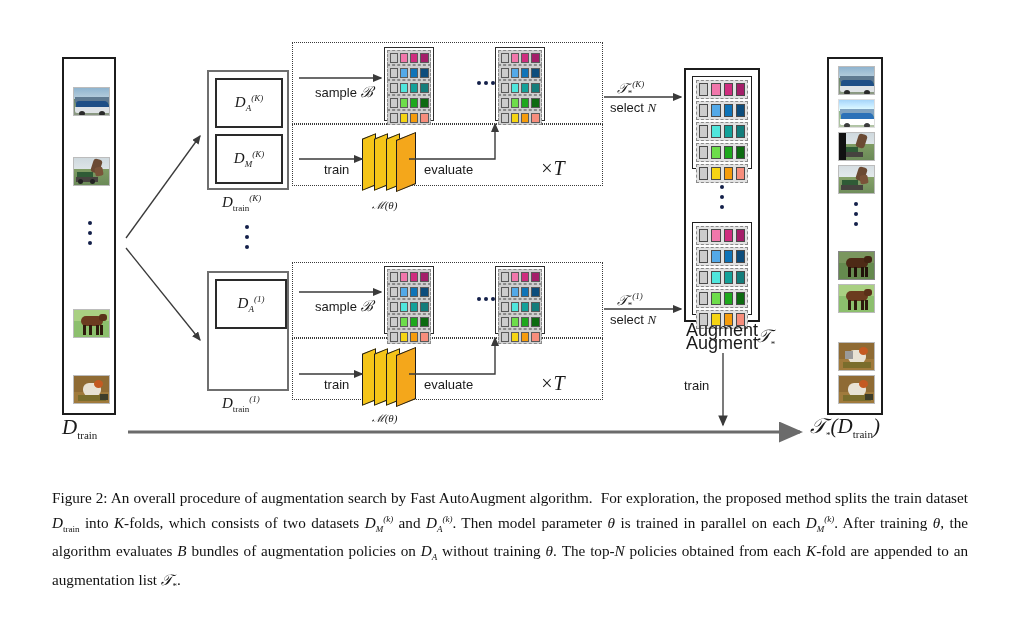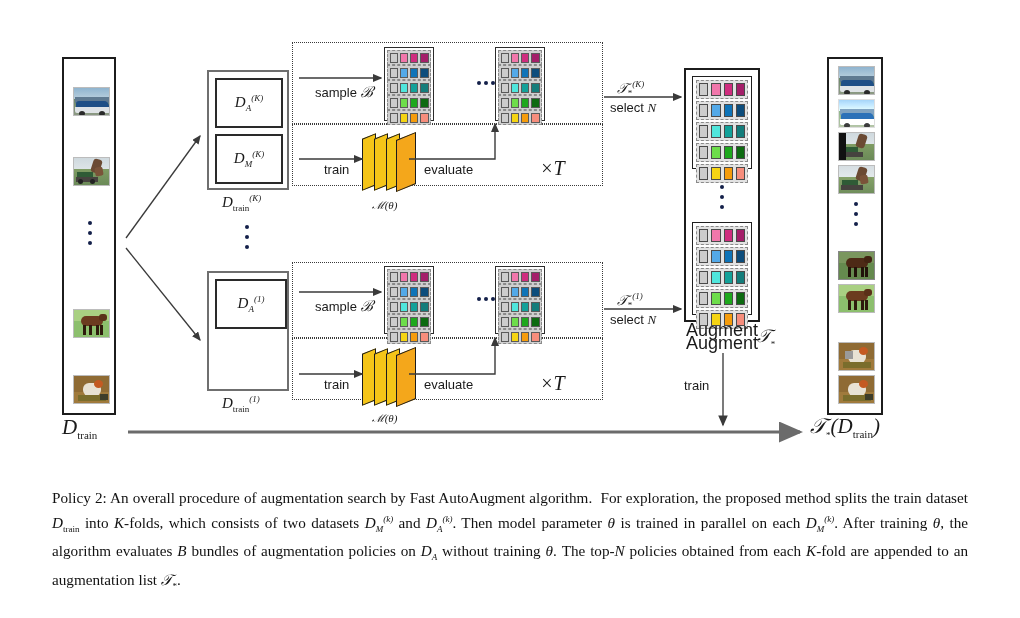--- a/index.html
+++ b/index.html
@@ -706,21 +706,21 @@
     <polyline points="409,374 495,374 495,338" fill="none" stroke="#3a3a3a" stroke-width="1.4" marker-end="url(#ah)"></polyline>
 
     <line x1="604" y1="309" x2="681" y2="309" stroke="#3a3a3a" stroke-width="1.4" marker-end="url(#ah)"></line>
 
     <line x1="723" y1="353" x2="723" y2="425" stroke="#5a5a5a" stroke-width="1.6" marker-end="url(#ah)"></line>
 
     <line x1="128" y1="432" x2="800" y2="432" stroke="#6b6b6b" stroke-width="3" marker-end="url(#ahb)"></line>
   </svg>
 
   <div id="caption">
-    <span>Policy 2:</span>
+    <span>Figure 2:</span>
     An overall procedure of augmentation search by Fast AutoAugment algorithm.&nbsp; For
     exploration, the proposed method splits the train dataset <i>D</i><sub class="sm">train</sub> into <i>K</i>-folds, which consists of two
     datasets <i>D</i><sub class="smi">M</sub><sup class="sm">(k)</sup> and <i>D</i><sub class="smi">A</sub><sup class="sm">(k)</sup>. Then model parameter <i>θ</i> is trained in parallel on each <i>D</i><sub class="smi">M</sub><sup class="sm">(k)</sup>. After training <i>θ</i>,
     the algorithm evaluates <i>B</i> bundles of augmentation policies on <i>D</i><sub class="smi">A</sub> without training <i>θ</i>. The top-<i>N</i>
     policies obtained from each <i>K</i>-fold are appended to an augmentation list <span class="cal">𝒯</span><sub class="sm">*</sub>.
   </div>
 
 </div>
 
 </body></html>

